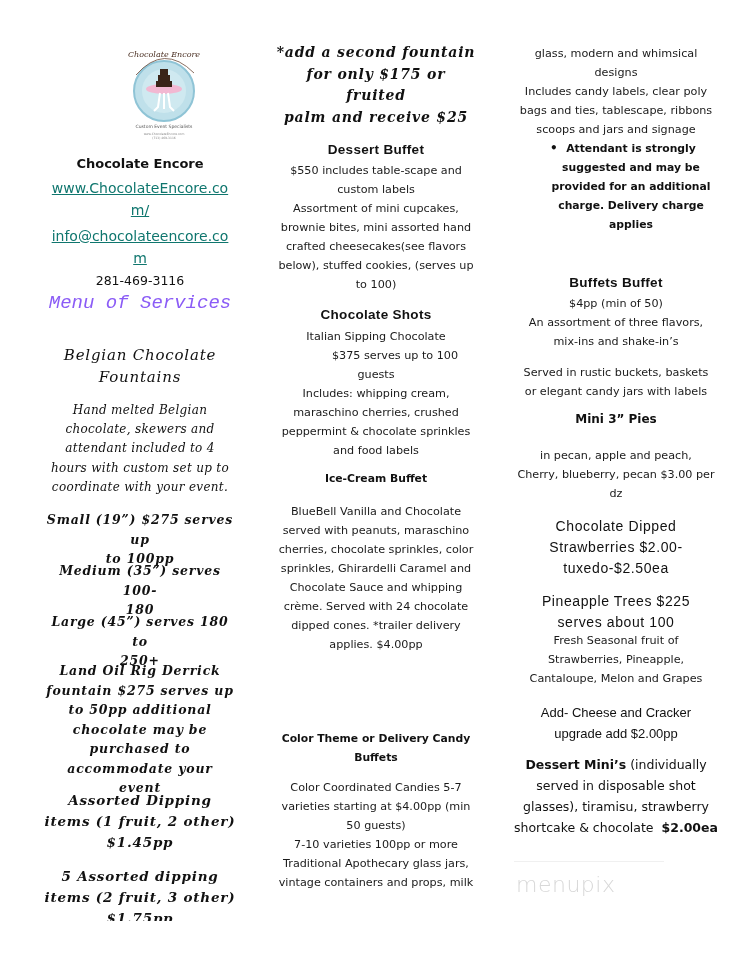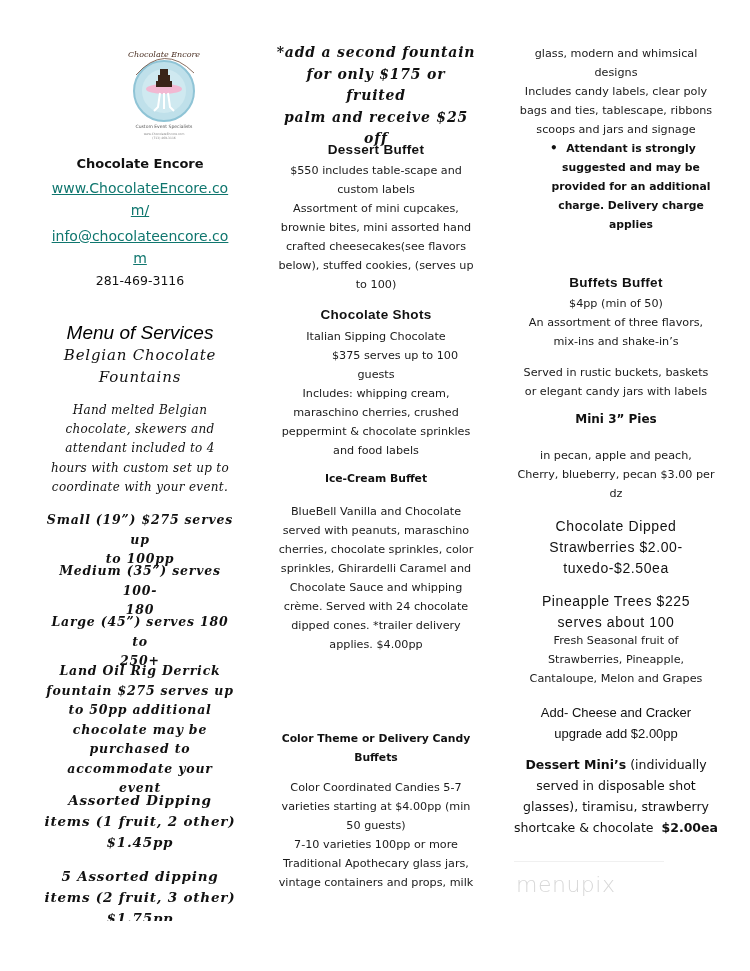--- a/index.html
+++ b/index.html
@@ -14,21 +14,21 @@
     .body-text { font-family: "DejaVu Sans", sans-serif; font-size: 11.2px; line-height: 19px; color: #1a1a1a; }
     .abs { position: absolute; left: 0; right: 0; }
 
     
     .logo { position: absolute; left: 80px; top: 45px; width: 80px; height: 100px; }
     .brand-name { font-family: "DejaVu Sans", sans-serif; font-weight: bold; font-size: 13px; top: 156px; }
     .link { font-family: "DejaVu Sans", sans-serif; font-size: 14px; line-height: 22px; color: #0f766e; text-decoration: underline; }
     .site-link { top: 177px; }
     .email-link { top: 225px; }
     .phone { font-family: "DejaVu Sans", sans-serif; font-size: 12.5px; top: 273px; }
-    .menu-title { top: 322px; font-size: 19px; color: #000000; font-family: Liberation Sans, sans-serif; font-style: italic; }
+    .menu-title { top: 292px; font-size: 19px; color: #8b5cf6; font-family: Liberation Mono, monospace; font-style: italic; }
     .fountains-title { top: 344px; font-size: 15px; line-height: 22px; }
     .fountains-desc { top: 401px; font-size: 12px; line-height: 19.2px; letter-spacing: 0.3px; }
     .size-item { font-size: 12.5px; line-height: 19.5px; font-weight: bold; font-style: italic; }
     .small-size { top: 510px; }
     .medium-size { top: 561px; }
     .large-size { top: 612px; }
     .derrick { top: 661px; }
     .dipping-1 { top: 790px; font-size: 13.5px; line-height: 21px; }
     .dipping-2 { top: 866px; font-size: 13.5px; line-height: 21px; }
 
@@ -134,21 +134,20 @@
     <div>items (2 fruit, 3 other)</div>
     <div>$1.75pp</div>
   </div>
 </div>
 
 <div class="col col-mid" style="height:971px;">
   <div class="abs script promo">
     <div>*add a second fountain</div>
     <div>for only $175 or fruited</div>
     <div>palm and receive $25</div>
-    <div>off</div>
   </div>
   <div class="abs heading dessert-heading">Dessert Buffet</div>
   <div class="abs body-text dessert-body">
     <div>$550 includes table-scape and</div>
     <div>custom labels</div>
     <div>Assortment of mini cupcakes,</div>
     <div>brownie bites, mini assorted hand</div>
     <div>crafted cheesecakes(see flavors</div>
     <div>below), stuffed cookies, (serves up</div>
     <div>to 100)</div>

